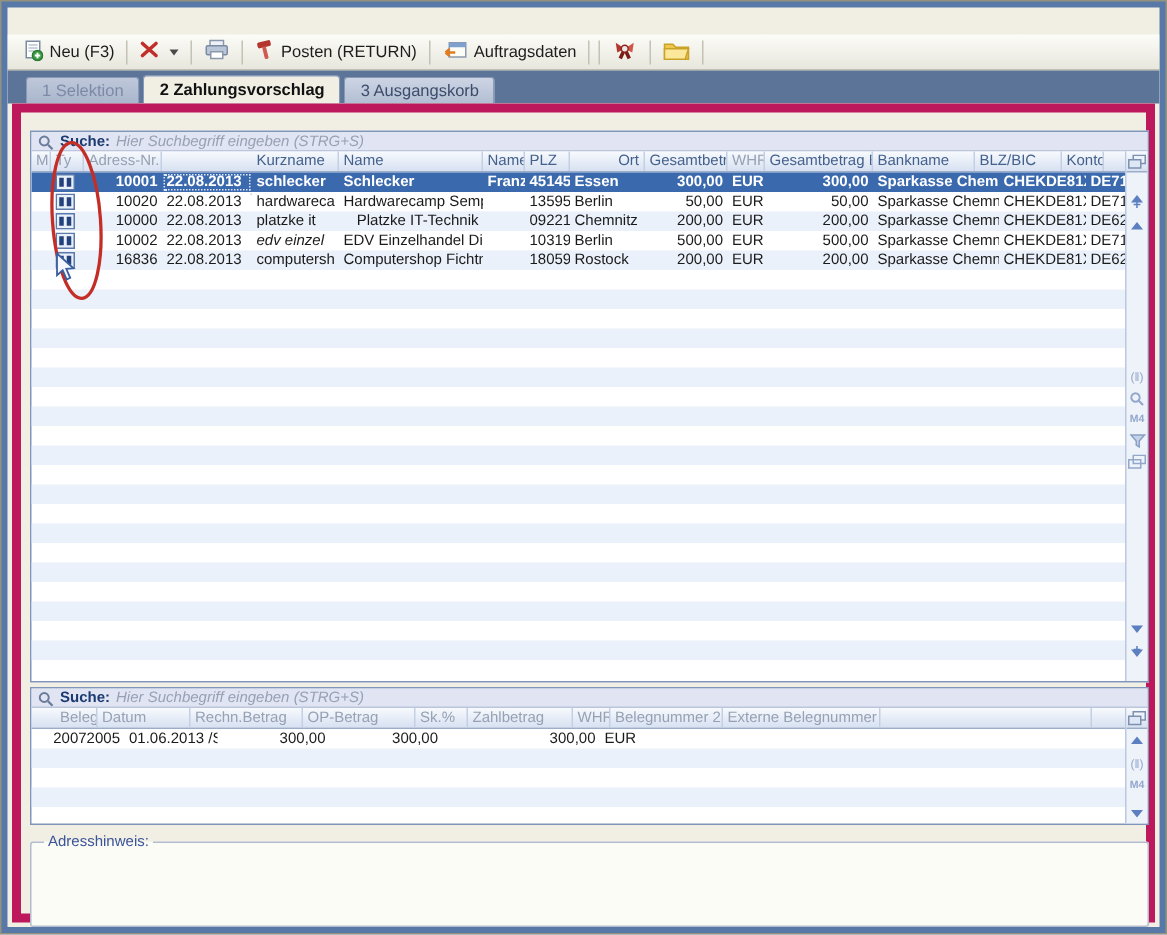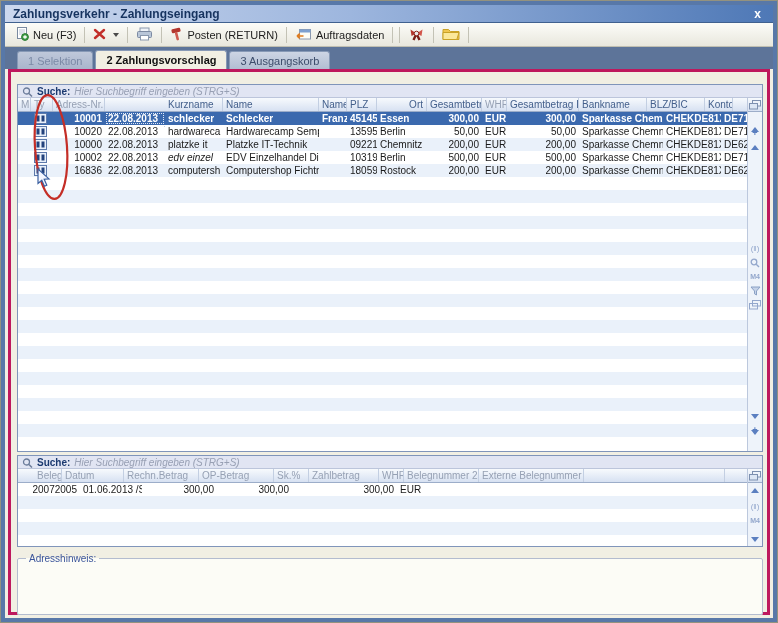--- a/index.html
+++ b/index.html
@@ -26,21 +26,21 @@
   
   .tabband { position:absolute; left:0; top:42px; width:768px; height:22px; background:#5d7499;
     display:flex; align-items:flex-end; padding-left:12px; gap:2px; }
   .tab { font-size:11px; padding:3px 10px 3px 10px; border:1px solid #87319ab6; border:1px solid #8799b6; border-bottom:none;
     border-radius:3px 3px 0 0; background:linear-gradient(180deg,#cdd5e4,#b2bed3); color:#3c4c6a; height:18px; }
   .tab.dim { color:#7c8aa6; background:linear-gradient(180deg,#bfc8da,#a9b5cc); }
   .tab.active { background:#f1efe3; font-weight:bold; color:#111; height:19px; }
 
   
   .panel { position:absolute; left:3px; top:64px; width:762px; height:546px;
-    background:#f1efe3; border:3px solid #be185d; }
+    background:#f1efe3; border:6px solid #be185d; }
 
   
   .grid { position:absolute; background:#ffffff; border:1px solid #8095ba; overflow:hidden; }
   #grid1 { left:6px; top:12px;  width:746px; height:368px; }
   #grid2 { left:6px; top:383px; width:746px; height:92px; }
   .searchrow { height:13px; background:#e1e5f3; border-bottom:1px solid #bcc5db;
     display:flex; align-items:center; gap:4px; padding-left:4px; font-size:10px; }
   .searchrow .slabel { font-weight:bold; color:#1b3a70; }
   .searchrow .shint { font-style:italic; color:#98a0b4; }
   .gridmain { display:flex; height:calc(100% - 13px); }
@@ -85,24 +85,20 @@
 
   
   .ann { position:absolute; pointer-events:none; }
 </style>
 </head>
 <body>
 
 <div class="window">
   <div class="win-content">
 
-    <div class="titlebar">
-      <span class="title">Zahlungsverkehr - Zahlungseingang</span>
-      <span class="close">x</span>
-    </div>
 
     <div class="toolbar" id="toolbar">
         <div class="tbtn">
           <span><svg width="15" height="15">
               <rect x="3.5" y="1.5" width="9" height="11" fill="#fff" stroke="#7a8aa0"></rect>
               <path d="M5 4 h6 M5 6 h6 M5 8 h4" stroke="#b9c4d4" stroke-width="1"></path>
               <circle cx="11" cy="11" r="3.4" fill="#3fa047" stroke="#2c7a33"></circle>
               <path d="M11 9.2 v3.6 M9.2 11 h3.6" stroke="#fff" stroke-width="1.3"></path>
             </svg></span>
           <span>Neu (F3)</span>
@@ -247,21 +243,21 @@
                   <div class="gcell" style="width: 22px;">
                     <svg width="13" height="11" style="display:block">
                       <rect x="0.5" y="0.5" width="12" height="10" fill="#e9f0fa" stroke="#5c79ab"></rect>
                       <rect x="2.5" y="2.5" width="3" height="6" fill="#23427c"></rect>
                       <rect x="7.5" y="2.5" width="3" height="6" fill="#23427c"></rect>
                     </svg>
                   </div>
                   <div class="gcell r" style="width: 52px;">10000</div>
                   <div class="gcell" style="width: 60px;">22.08.2013</div>
                   <div class="gcell" style="width: 58px;">platzke it</div>
-                  <div class="gcell" style="width: 96px;">Platzke IT-Technik</div>
+                  <div class="gcell" style="width: 96px; text-align: right;">Platzke IT-Technik</div>
                   <div class="gcell" style="width: 28px;"></div>
                   <div class="gcell" style="width: 30px;">09221</div>
                   <div class="gcell" style="width: 50px;">Chemnitz</div>
                   <div class="gcell r" style="width: 55px;">200,00</div>
                   <div class="gcell" style="width: 25px;">EUR</div>
                   <div class="gcell r" style="width: 72px;">200,00</div>
                   <div class="gcell" style="width: 84px;">Sparkasse Chemnitz</div>
                   <div class="gcell" style="width: 58px;">CHEKDE81XXX</div>
                   <div class="gcell" style="width: 28px;">DE628</div>
                 </div>

